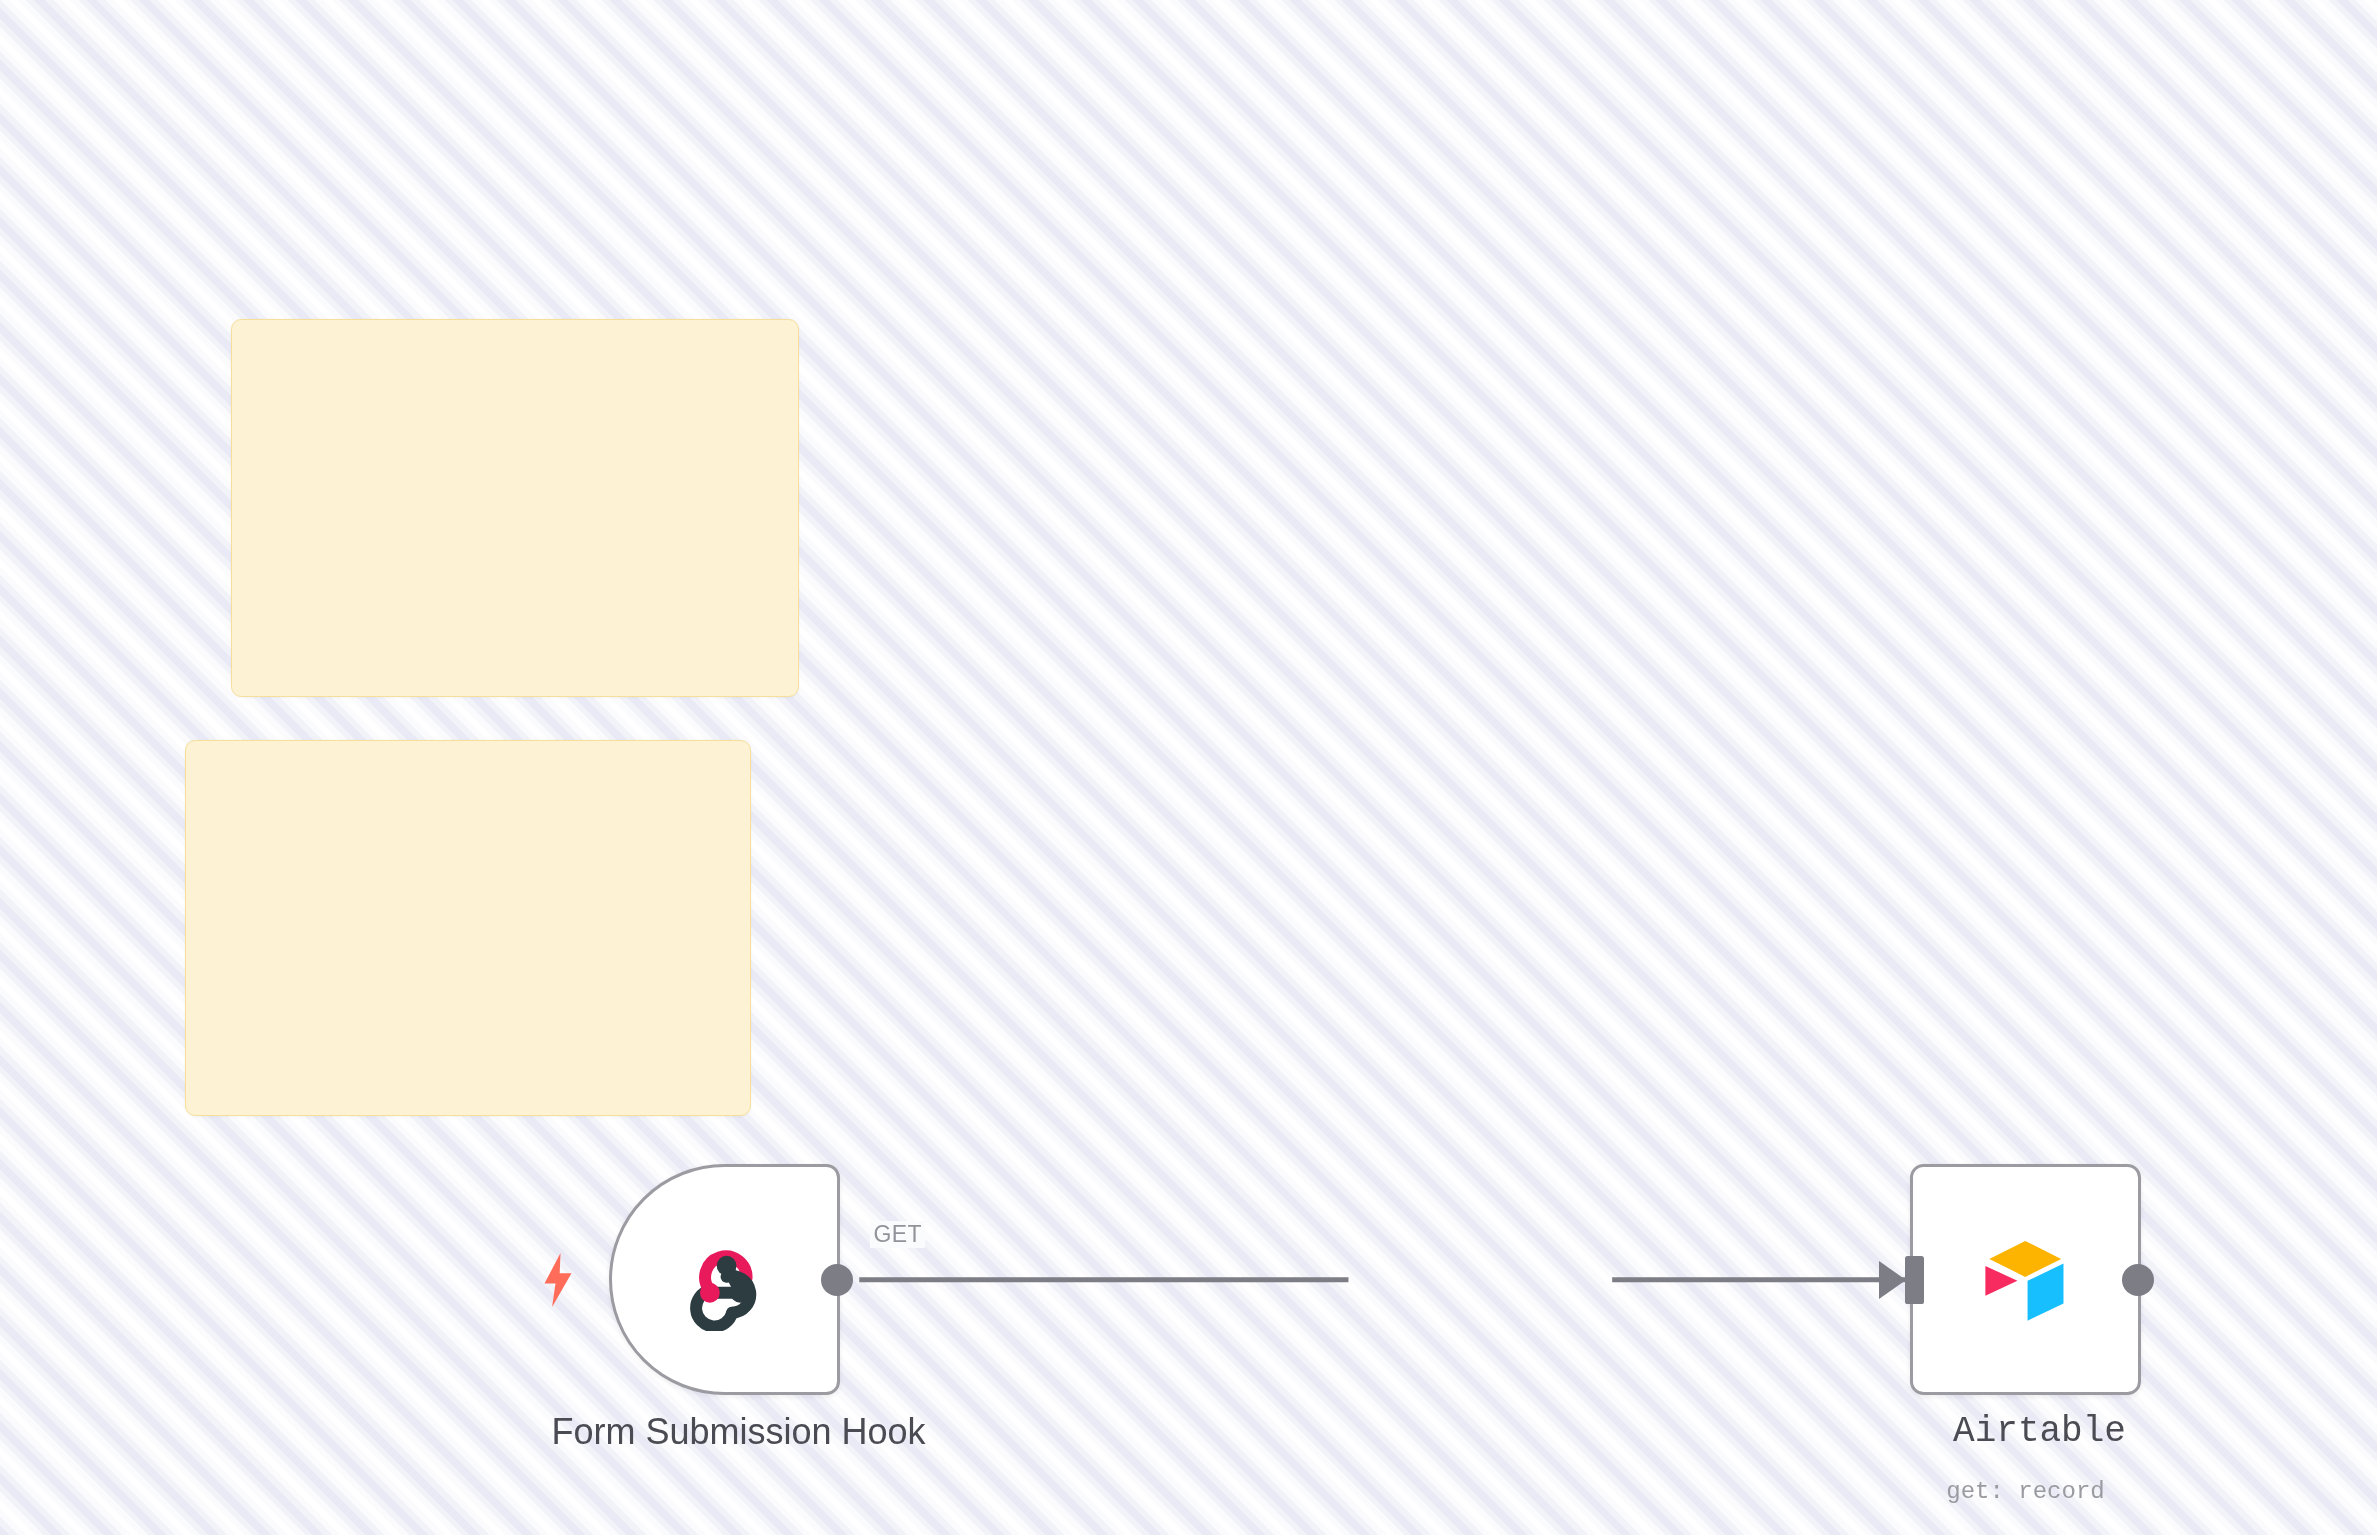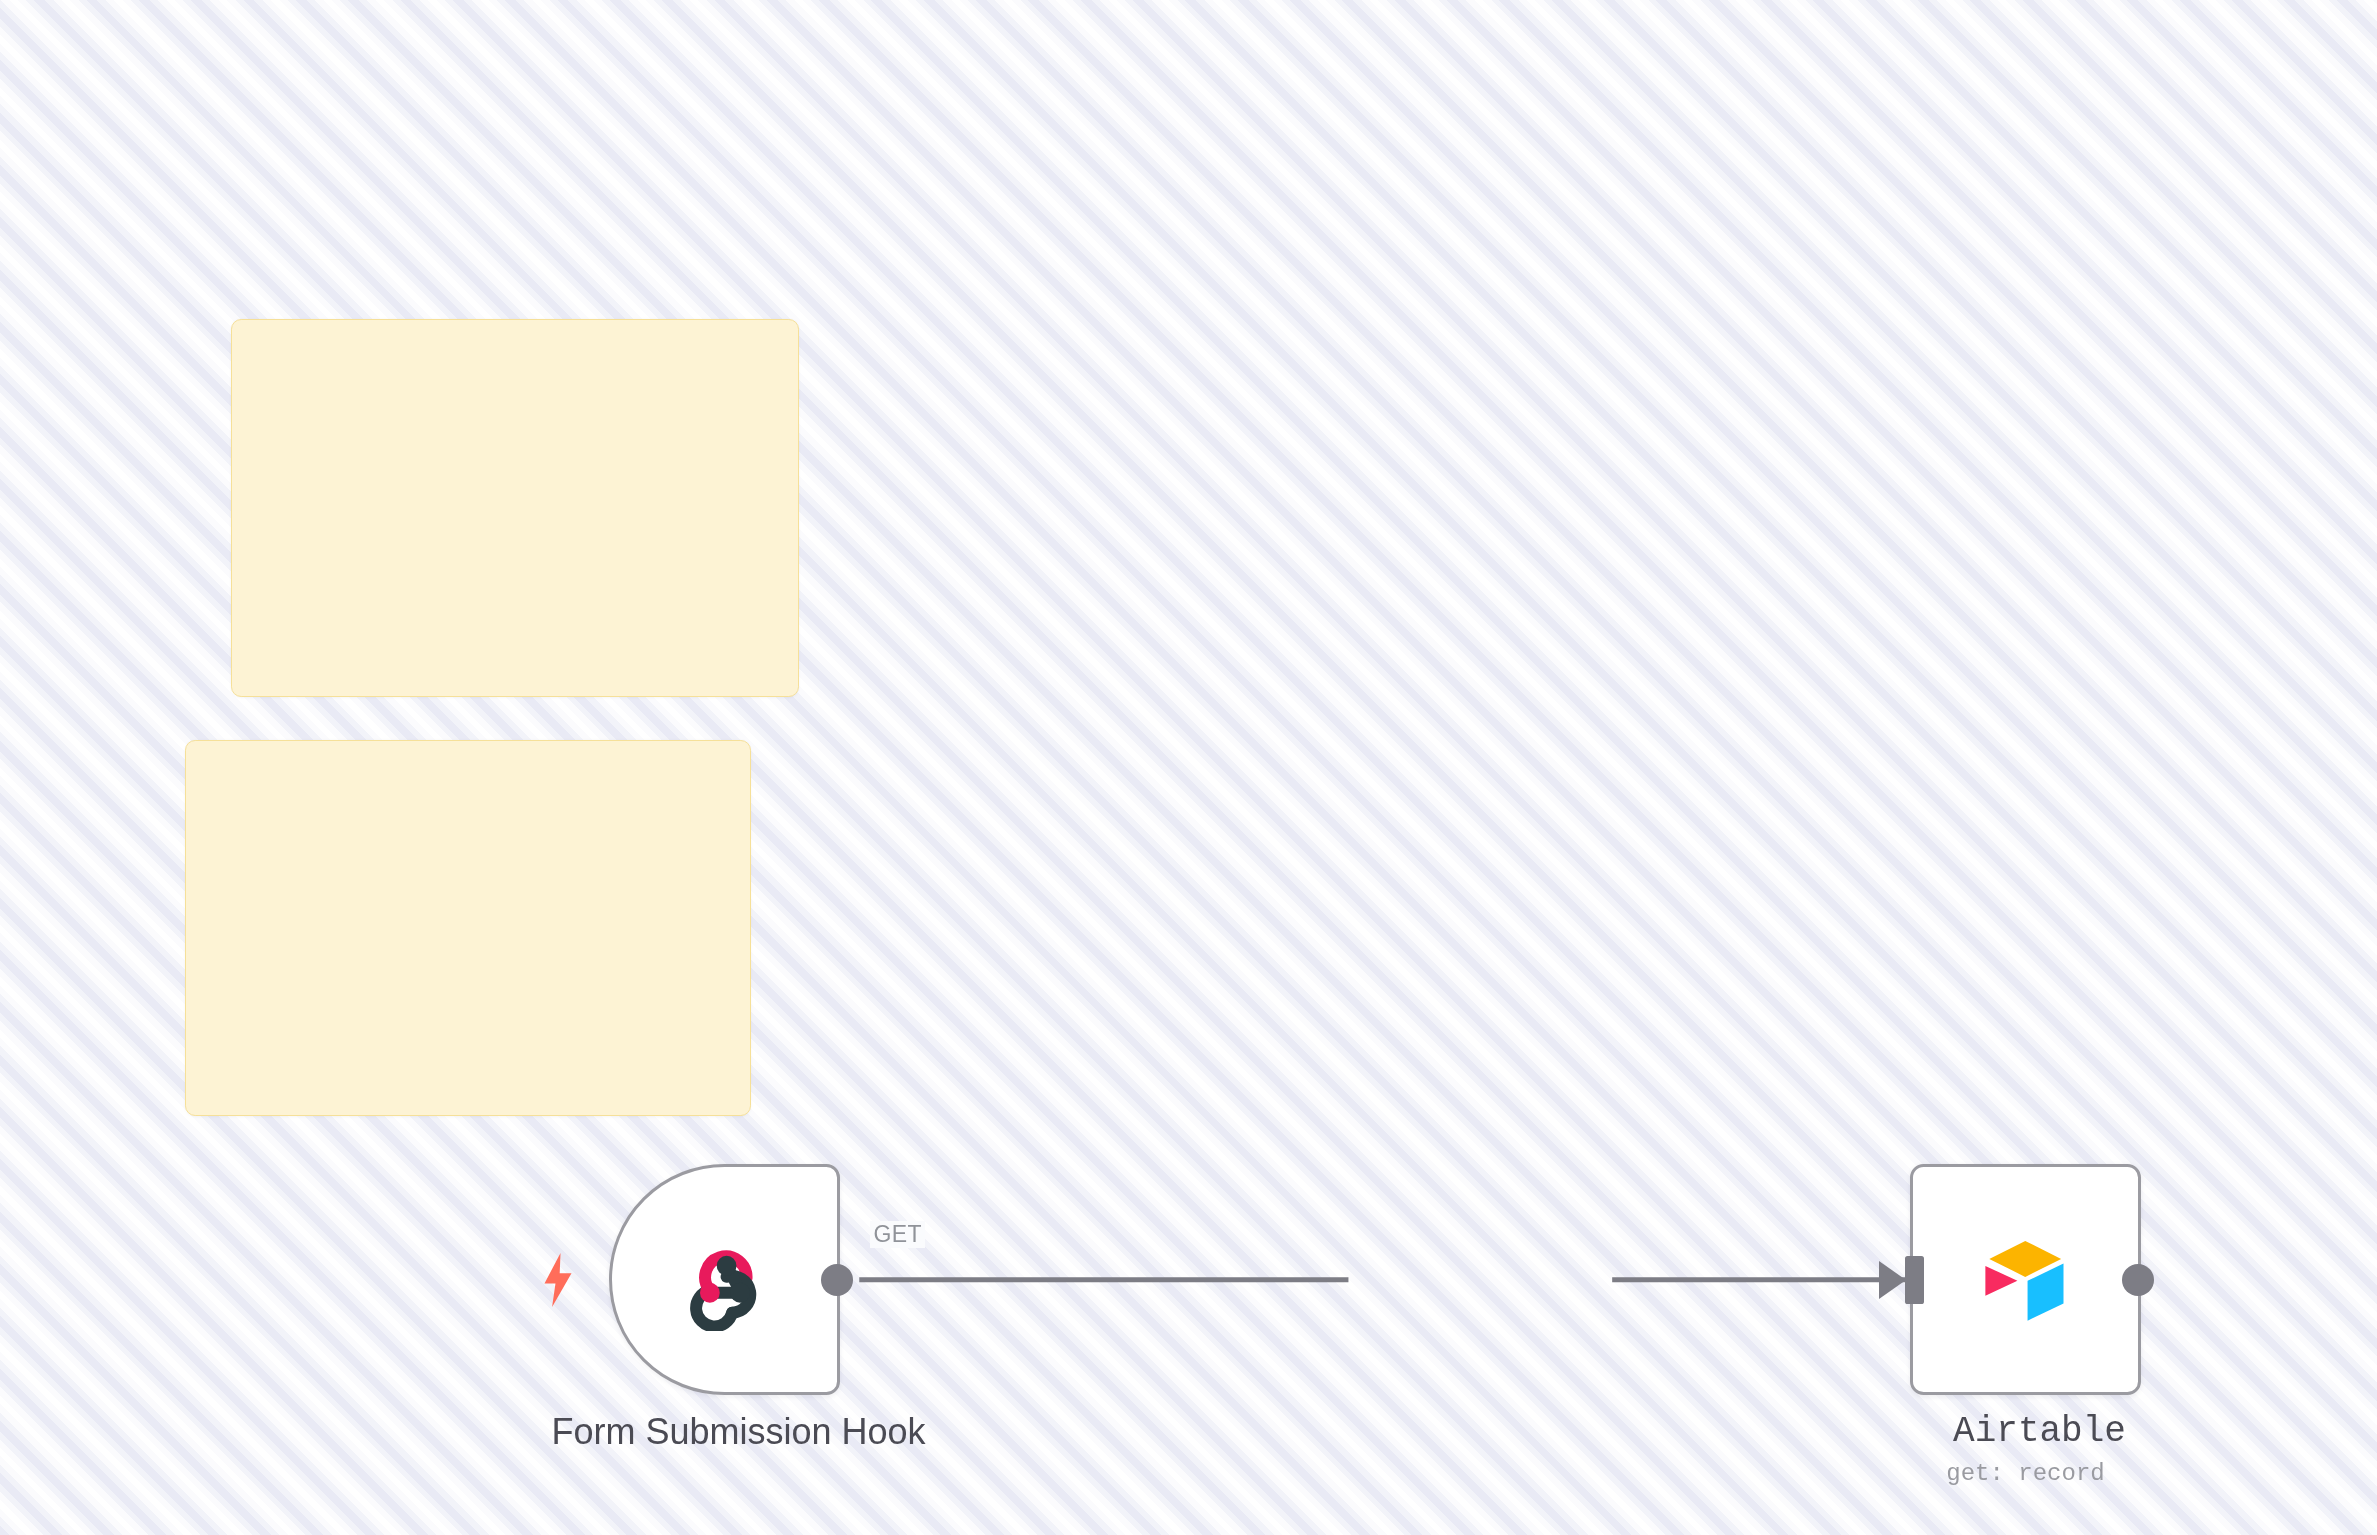--- a/index.html
+++ b/index.html
@@ -98,21 +98,21 @@
   .node-title {
     font-size: 36px;
     color: #4b4b54;
     line-height: 1.18;
     margin-left: 28px;
   }
   .node-subtitle {
     font-size: 24px;
     color: #9a9ba1;
     line-height: 1.5;
-    margin-top: 3px;
+    margin-top: 21px;
   }
 
   
   .out-dot {
     position: absolute;
     width: 32px;
     height: 32px;
     border-radius: 50%;
     background: #7d7d85;
     top: 50%;

